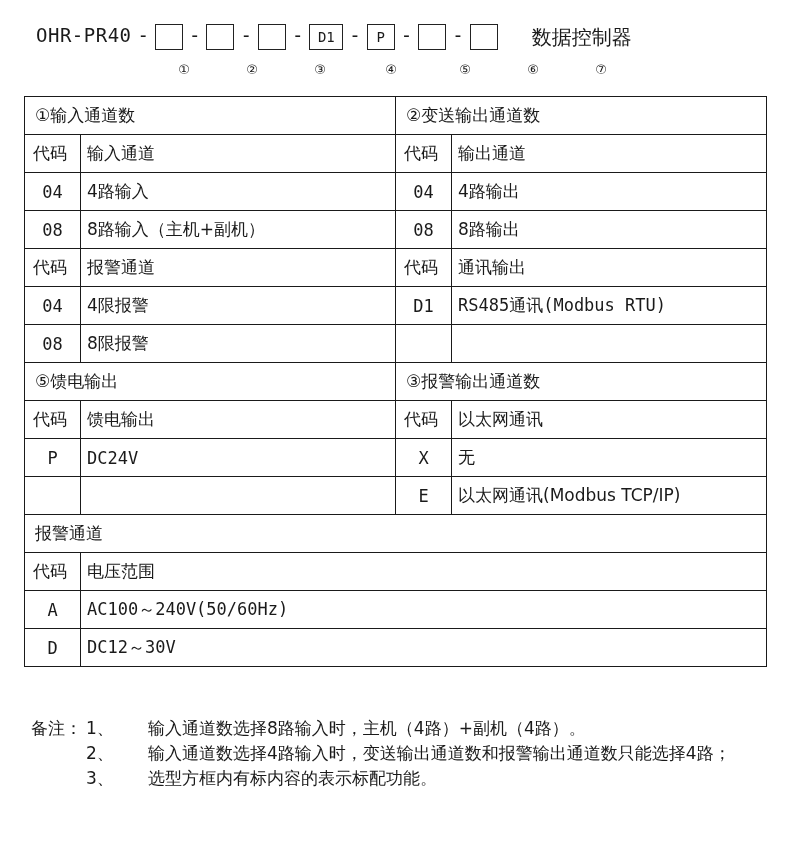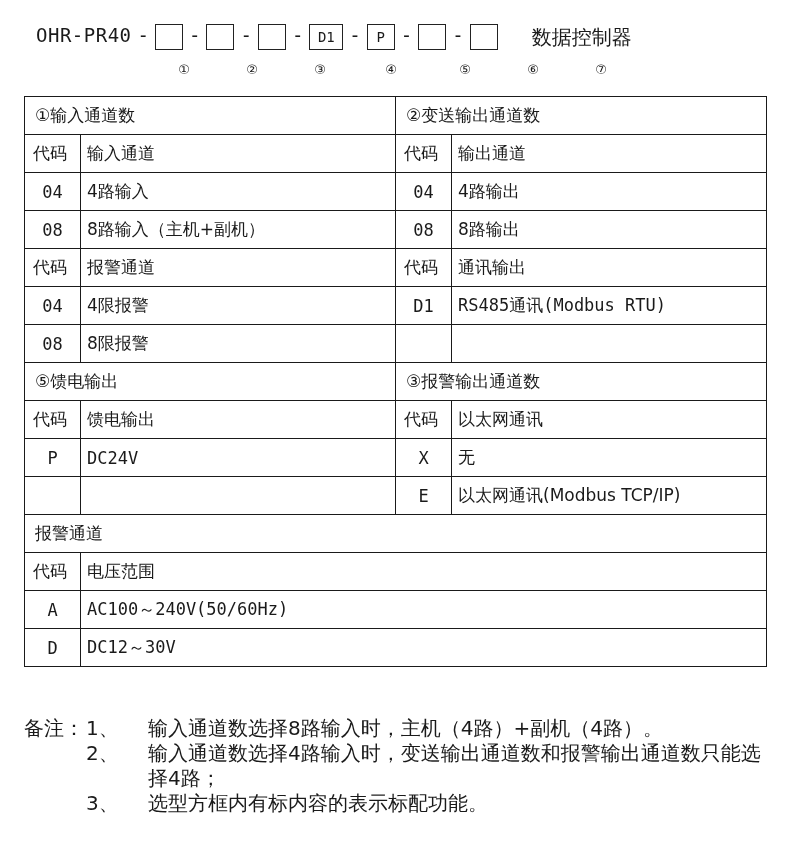--- a/index.html
+++ b/index.html
@@ -108,21 +108,21 @@
     font-size: 16px;
   }
   .blank-cell { }
 
   
   .notes {
     position: absolute;
     left: 24px;
     top: 716px;
     width: 742px;
-    font-size: 20px;
+    font-size: 17px;
     line-height: 25px;
   }
   .note-row {
     display: flex;
     align-items: flex-start;
   }
   .note-label {
     width: 58px;
     flex: 0 0 58px;
     text-align: right;

